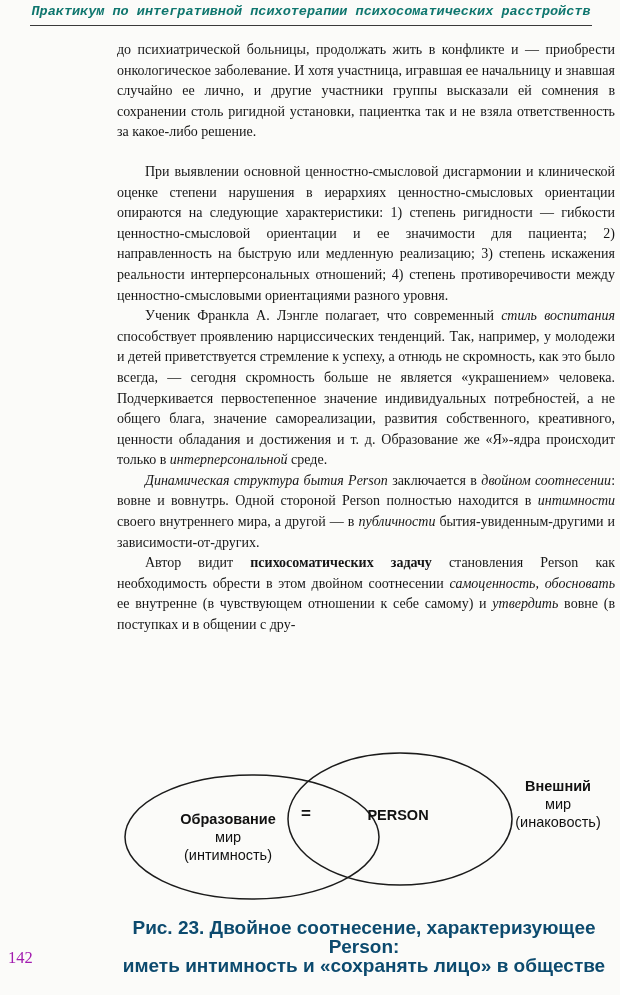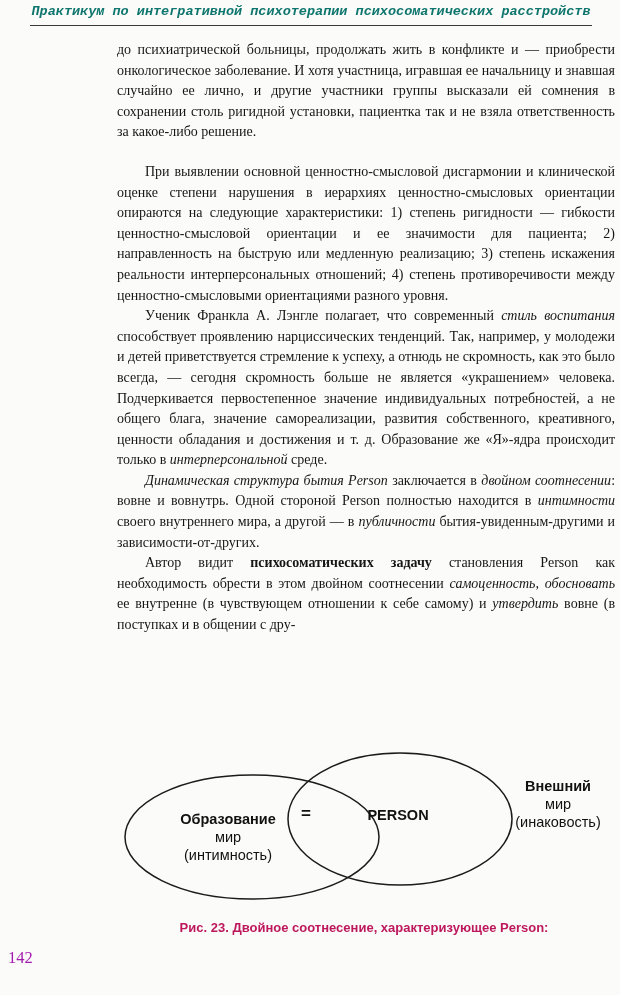--- a/index.html
+++ b/index.html
@@ -74,24 +74,24 @@
     left: 186px;
     top: 55px;
     font-weight: bold;
     font-size: 17px;
     color: #111;
   }
   .caption {
     margin-top: 8px;
     text-align: center;
     font-family: "Liberation Sans", sans-serif;
-    font-size: 13px;
+    font-size: 19px;
     line-height: 19px;
     font-weight: bold;
-    color: #be185d;
+    color: #0c4a6e;
   }
   
   .page-number {
     position: absolute;
     left: 8px;
     top: 948px;
     font-size: 16.5px;
     color: #a21caf;
   }
 </style>
@@ -135,18 +135,19 @@
 
       <div class="vlabel outer-label">
         <div class="l1">Внешний</div>
         <div>мир</div>
         <div>(инаковость)</div>
       </div>
     </div>
 
     <figcaption class="caption">
       <div><span class="b">Рис. 23.</span><span> Двойное соотнесение, характеризующее Person:</span></div>
+      <div>иметь интимность и «сохранять лицо» в обществе</div>
     </figcaption>
   </figure>
 
   <div class="page-number">142</div>
 
 </div>
 
 </body></html>

